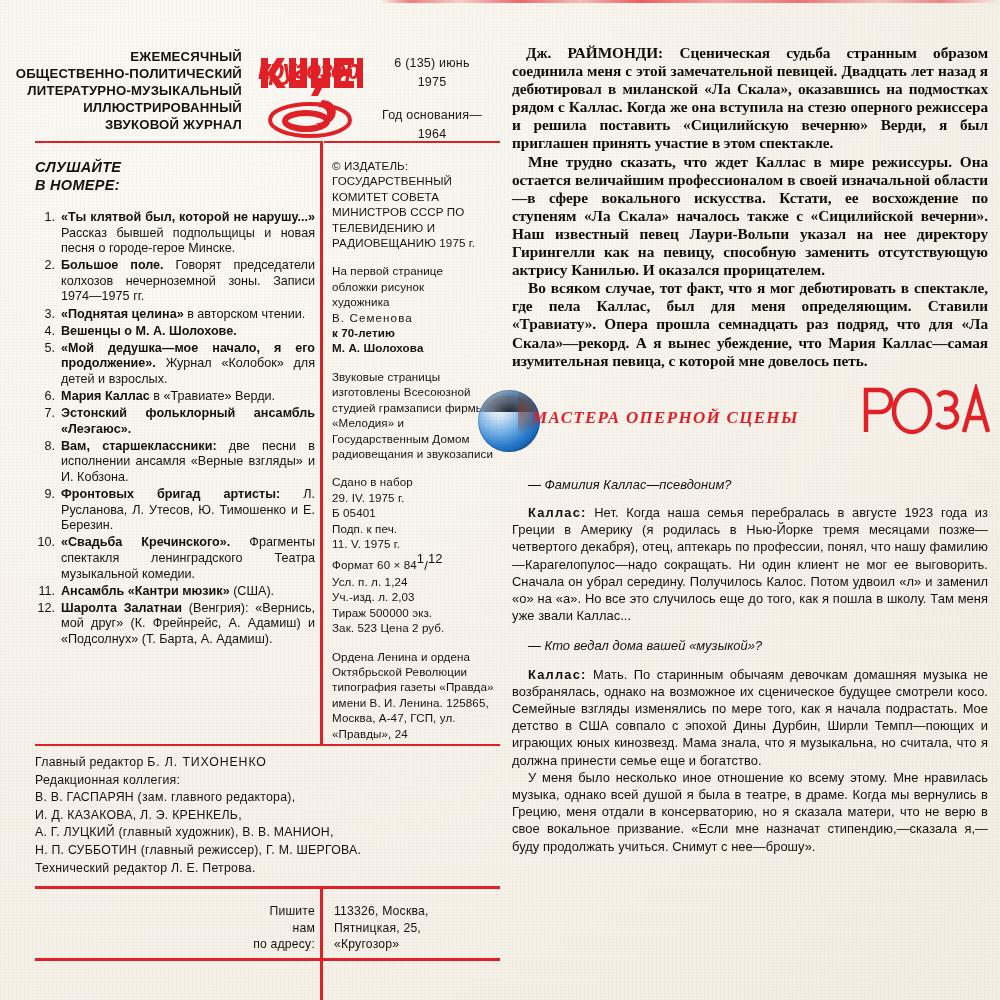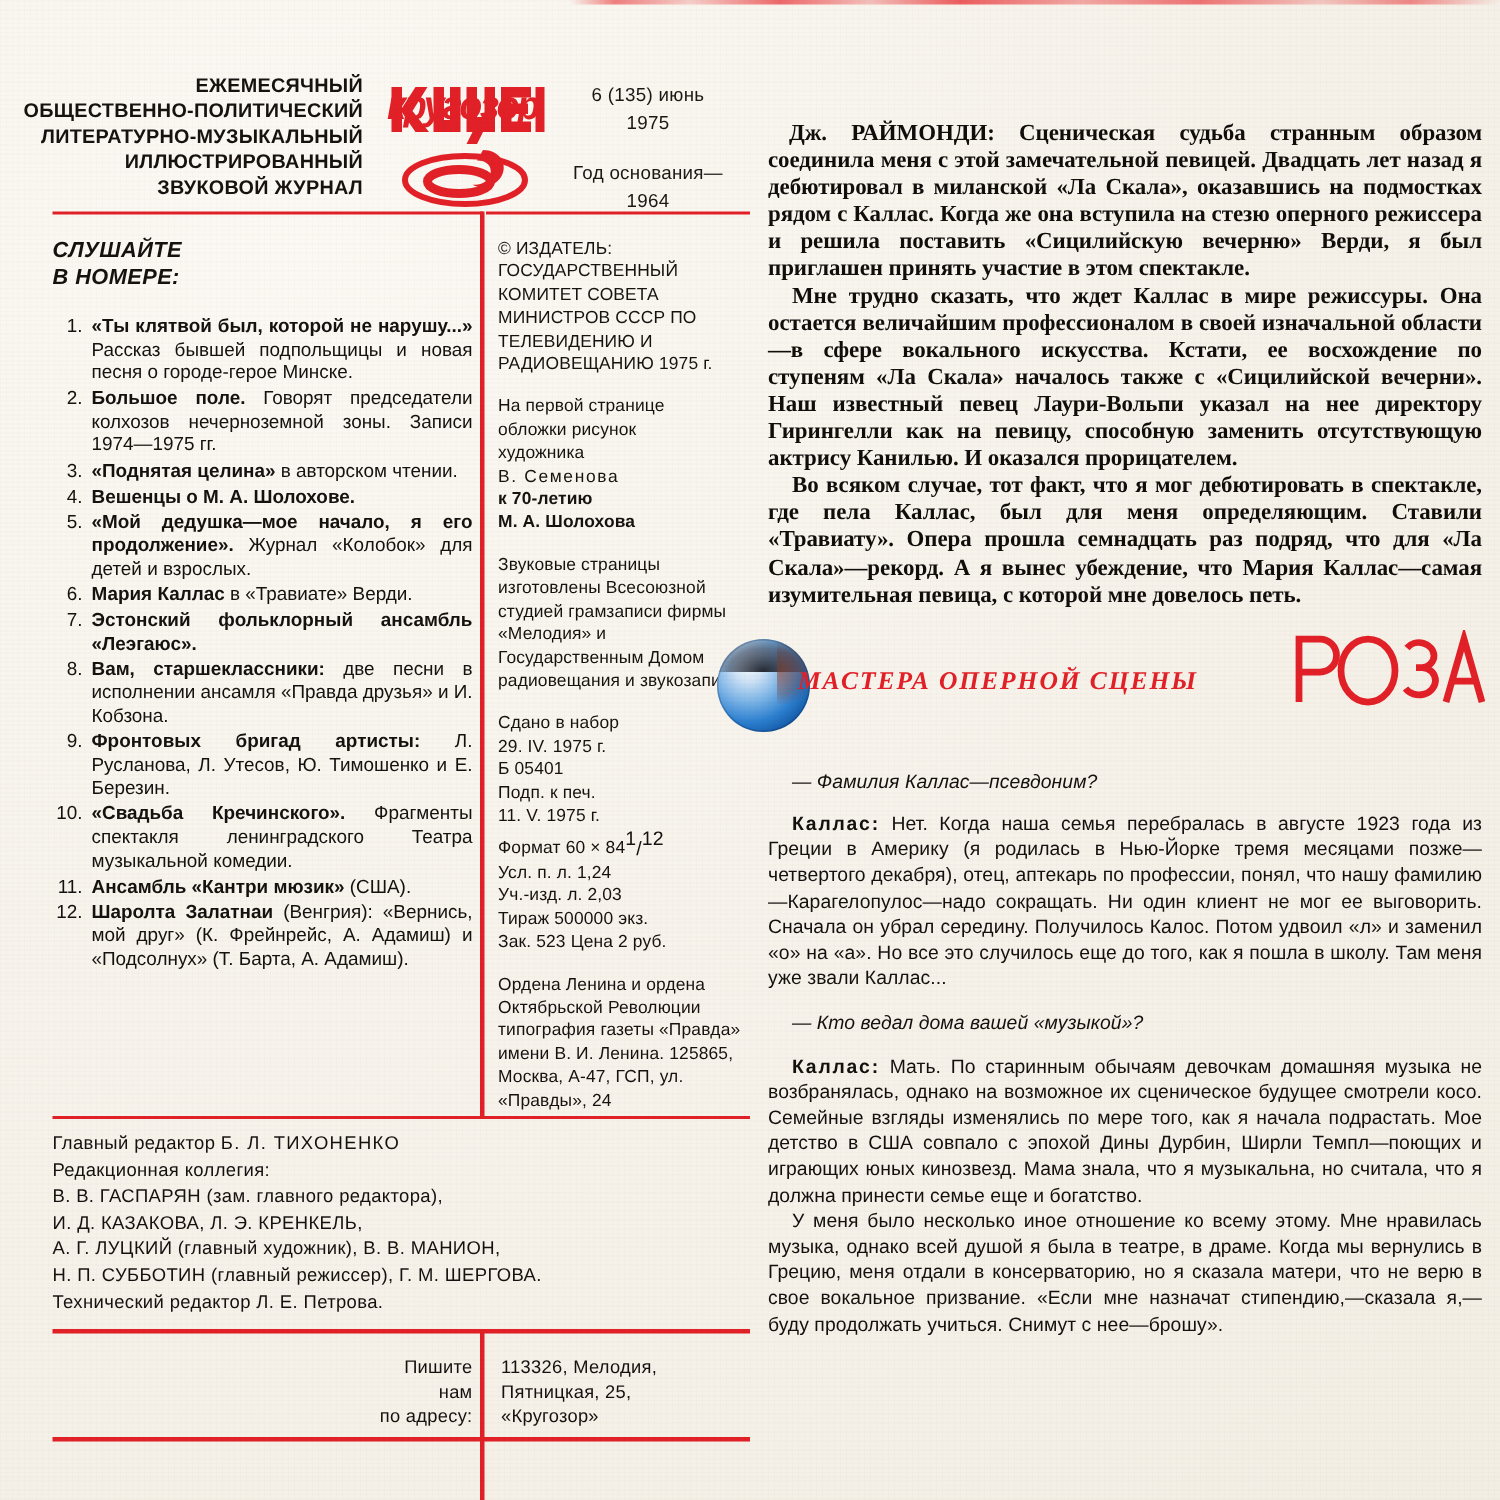--- a/index.html
+++ b/index.html
@@ -107,21 +107,20 @@
 
   
   .rightcol{position:absolute;left:512px;top:44px;width:476px;}
   .serif-block{
     font-family:"Liberation Serif",serif;
     font-size:15.3px;line-height:18.1px;
     font-weight:bold;
     text-align:justify;
     color:#100d0b;
     letter-spacing:-.05px;
-    margin-top:36px;
   }
   .serif-block p{margin:0;text-indent:16px;}
   .serif-block p.first{text-indent:14px;}
 
   .banner{position:relative;height:86px;margin-top:16px;}
   .sphere{
     position:absolute;left:-34px;top:4px;width:62px;height:62px;border-radius:50%;
     background:
       radial-gradient(circle at 34% 30%, #f2f7fd 0%, #cfe3f6 16%, #7fb6e8 38%, #2b7fd0 62%, #0d4f9c 84%, #063569 100%);
     box-shadow:0 0 0 1px rgba(10,40,80,.25) inset;
@@ -227,21 +226,21 @@
       <div>В НОМЕРЕ:</div>
     </div>
     <ul class="toc" id="toc-list">
         <li><span class="num">1.</span><b>«Ты клятвой был, которой не нарушу...»</b><span> Рассказ бывшей подпольщицы и новая песня о городе-герое Минске.</span></li>
         <li><span class="num">2.</span><b>Большое поле.</b><span> Говорят председатели колхозов нечерноземной зоны. Записи 1974—1975 гг.</span></li>
         <li><span class="num">3.</span><b>«Поднятая целина»</b><span> в авторском чтении.</span></li>
         <li><span class="num">4.</span><b>Вешенцы о М. А. Шолохове.</b><span></span></li>
         <li><span class="num">5.</span><b>«Мой дедушка—мое начало, я его продолжение».</b><span> Журнал «Колобок» для детей и взрослых.</span></li>
         <li><span class="num">6.</span><b>Мария Каллас</b><span> в «Травиате» Верди.</span></li>
         <li><span class="num">7.</span><b>Эстонский фольклорный ансамбль «Леэгаюс».</b><span></span></li>
-        <li><span class="num">8.</span><b>Вам, старшеклассники:</b><span> две песни в исполнении ансамля «Правда друзья» и И. Кобзона.</span></li>
+        <li><span class="num">8.</span><b>Вам, старшеклассники:</b><span> две песни в исполнении ансамля «Верные взгляды» и И. Кобзона.</span></li>
         <li><span class="num">9.</span><b>Фронтовых бригад артисты:</b><span> Л. Русланова, Л. Утесов, Ю. Тимошенко и Е. Березин.</span></li>
         <li><span class="num wide">10.</span><b>«Свадьба Кречинского».</b><span> Фрагменты спектакля ленинградского Театра музыкальной комедии.</span></li>
         <li><span class="num wide">11.</span><b>Ансамбль «Кантри мюзик»</b><span> (США).</span></li>
         <li><span class="num wide">12.</span><b>Шаролта Залатнаи</b><span> (Венгрия): «Вернись, мой друг» (К. Фрейнрейс, А. Адамиш) и «Подсолнух» (Т. Барта, А. Адамиш).</span></li>
       </ul>
   </div>
 
   <div class="imprint">
     <p>© ИЗДАТЕЛЬ: ГОСУДАРСТВЕННЫЙ КОМИТЕТ СОВЕТА МИНИСТРОВ СССР ПО ТЕЛЕВИДЕНИЮ И РАДИОВЕЩАНИЮ 1975 г.</p>
 
@@ -281,21 +280,21 @@
     <div>Н. П. СУББОТИН (главный режиссер), Г. М. ШЕРГОВА.</div>
     <div>Технический редактор Л. Е. Петрова.</div>
   </div>
 
   <div class="writebox-l">
     <div>Пишите</div>
     <div>нам</div>
     <div>по адресу:</div>
   </div>
   <div class="writebox-r">
-    <div>113326, Мелодия,</div>
+    <div>113326, Москва,</div>
     <div>Пятницкая, 25,</div>
     <div>«Кругозор»</div>
   </div>
 
   <div class="rightcol">
 
     <div class="serif-block">
       <p class="first"><b>Дж. РАЙМОНДИ:</b><span> Сценическая судьба странным образом соединила меня с этой замечательной певицей. Двадцать лет назад я дебютировал в миланской «Ла Скала», оказавшись на подмостках рядом с Каллас. Когда же она вступила на стезю оперного режиссера и решила поставить «Сицилийскую вечерню» Верди, я был приглашен принять участие в этом спектакле.</span></p>
       <p>Мне трудно сказать, что ждет Каллас в мире режиссуры. Она остается величайшим профессионалом в своей изначальной области—в сфере вокального искусства. Кстати, ее восхождение по ступеням «Ла Скала» началось также с «Сицилийской вечерни». Наш известный певец Лаури-Вольпи указал на нее директору Гирингелли как на певицу, способную заменить отсутствующую актрису Канилью. И оказался прорицателем.</p>
       <p>Во всяком случае, тот факт, что я мог дебютировать в спектакле, где пела Каллас, был для меня определяющим. Ставили «Травиату». Опера прошла семнадцать раз подряд, что для «Ла Скала»—рекорд. А я вынес убеждение, что Мария Каллас—самая изумительная певица, с которой мне довелось петь.</p>

